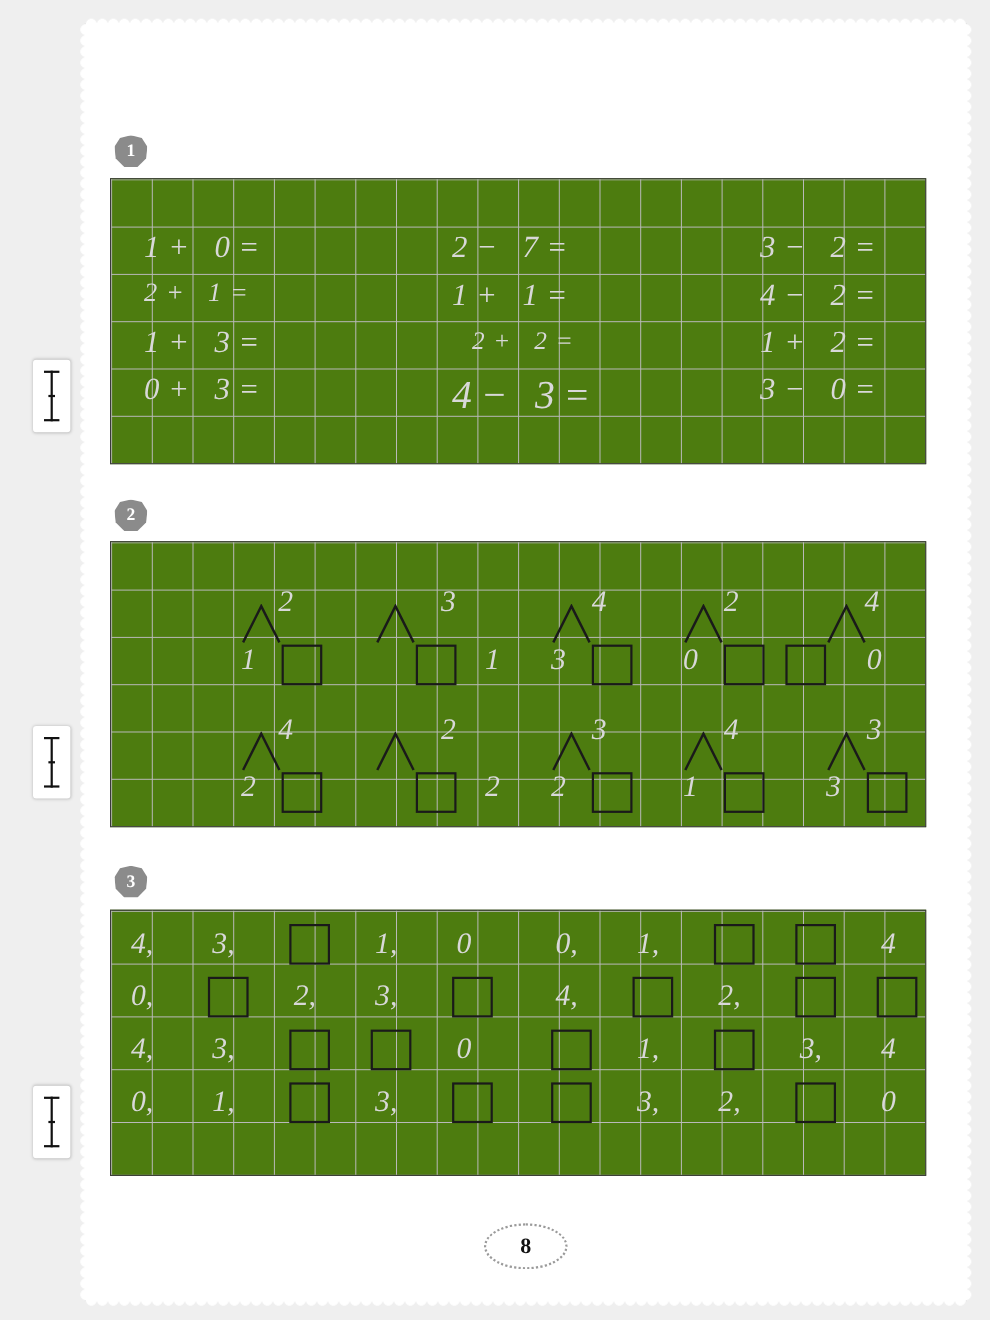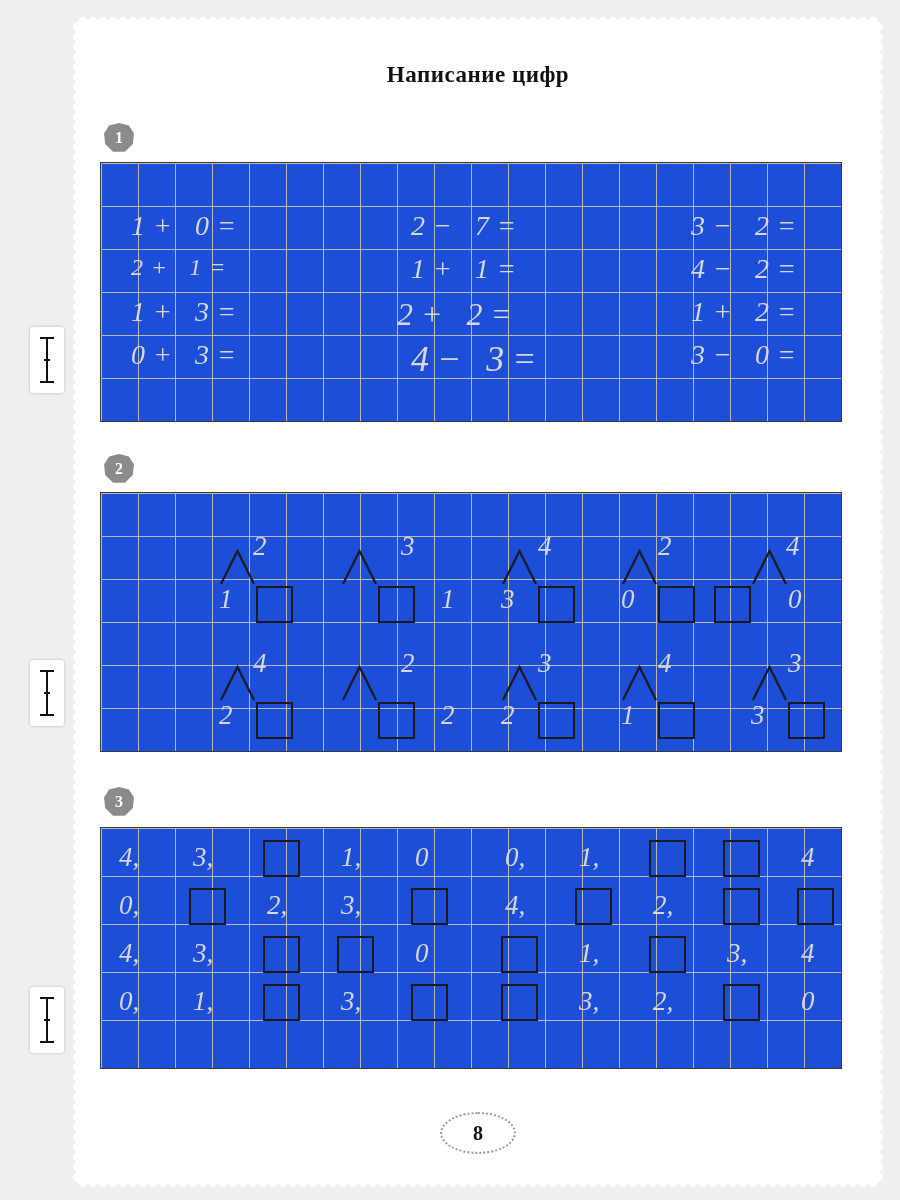--- a/index.html
+++ b/index.html
@@ -112,21 +112,21 @@
     width: 6px; height: 2px;
     background: #111;
     left: 50%;
     top: 50%;
     transform: translate(-50%,-50%);
   }
 
   
   .grid {
     position: absolute;
-    background-color: #1d4ed8;
+    background-color: #4d7c0f;
     border: 1.3px solid #3a3a3a;
     box-sizing: content-box;
   }
   .grid .cells {
     position: absolute;
     inset: 0;
     background-image:
       linear-gradient(to right, #b9b9b9 1px, transparent 1px),
       linear-gradient(to bottom, #b9b9b9 1px, transparent 1px);
   }
@@ -183,40 +183,39 @@
 </style>
 </head>
 <body>
 
 <div class="page">
   <div class="scallop-top"></div>
   <div class="scallop-bottom"></div>
   <div class="scallop-left"></div>
   <div class="scallop-right"></div>
 
-  <div class="title">Написание цифр</div>
 
   <div class="badge" style="left:26px; top:101px;">1</div>
 
   <div class="marker" style="top:305px;">
     <span class="bar"></span>
     <span class="dot"></span>
   </div>
 
   <div class="grid" id="grid1" style="left:22px; top:140px; width:740px; height:258px;">
     <div class="cells" id="cells1" style="background-size: 37px 43px;"></div>
     <div class="overlay" id="ov1">
         <span class="glyph" style="left: 30px; top: 49px; font-size: 28px; letter-spacing: 8px;">1+ 0=</span>
         <span class="glyph" style="left: 310px; top: 49px; font-size: 28px; letter-spacing: 8px;">2− 7=</span>
         <span class="glyph" style="left: 590px; top: 49px; font-size: 28px; letter-spacing: 8px;">3− 2=</span>
         <span class="glyph" style="left: 30px; top: 92px; font-size: 24px; letter-spacing: 8px;">2+ 1=</span>
         <span class="glyph" style="left: 310px; top: 92px; font-size: 28px; letter-spacing: 8px;">1+ 1=</span>
         <span class="glyph" style="left: 590px; top: 92px; font-size: 28px; letter-spacing: 8px;">4− 2=</span>
         <span class="glyph" style="left: 30px; top: 135px; font-size: 28px; letter-spacing: 8px;">1+ 3=</span>
-        <span class="glyph" style="left: 296px; top: 135px; font-size: 32px; letter-spacing: 8px;">2+ 2=</span>
+        <span class="glyph" style="left: 328px; top: 135px; font-size: 23px; letter-spacing: 8px;">2+ 2=</span>
         <span class="glyph" style="left: 590px; top: 135px; font-size: 28px; letter-spacing: 8px;">1+ 2=</span>
         <span class="glyph" style="left: 30px; top: 178px; font-size: 28px; letter-spacing: 8px;">0+ 3=</span>
         <span class="glyph" style="left: 310px; top: 178px; font-size: 36px; letter-spacing: 8px;">4− 3=</span>
         <span class="glyph" style="left: 590px; top: 178px; font-size: 28px; letter-spacing: 8px;">3− 0=</span>
       </div>
   </div>
 
   <div class="badge" style="left:26px; top:432px;">2</div>
 
   <div class="marker" style="top:638px;">

